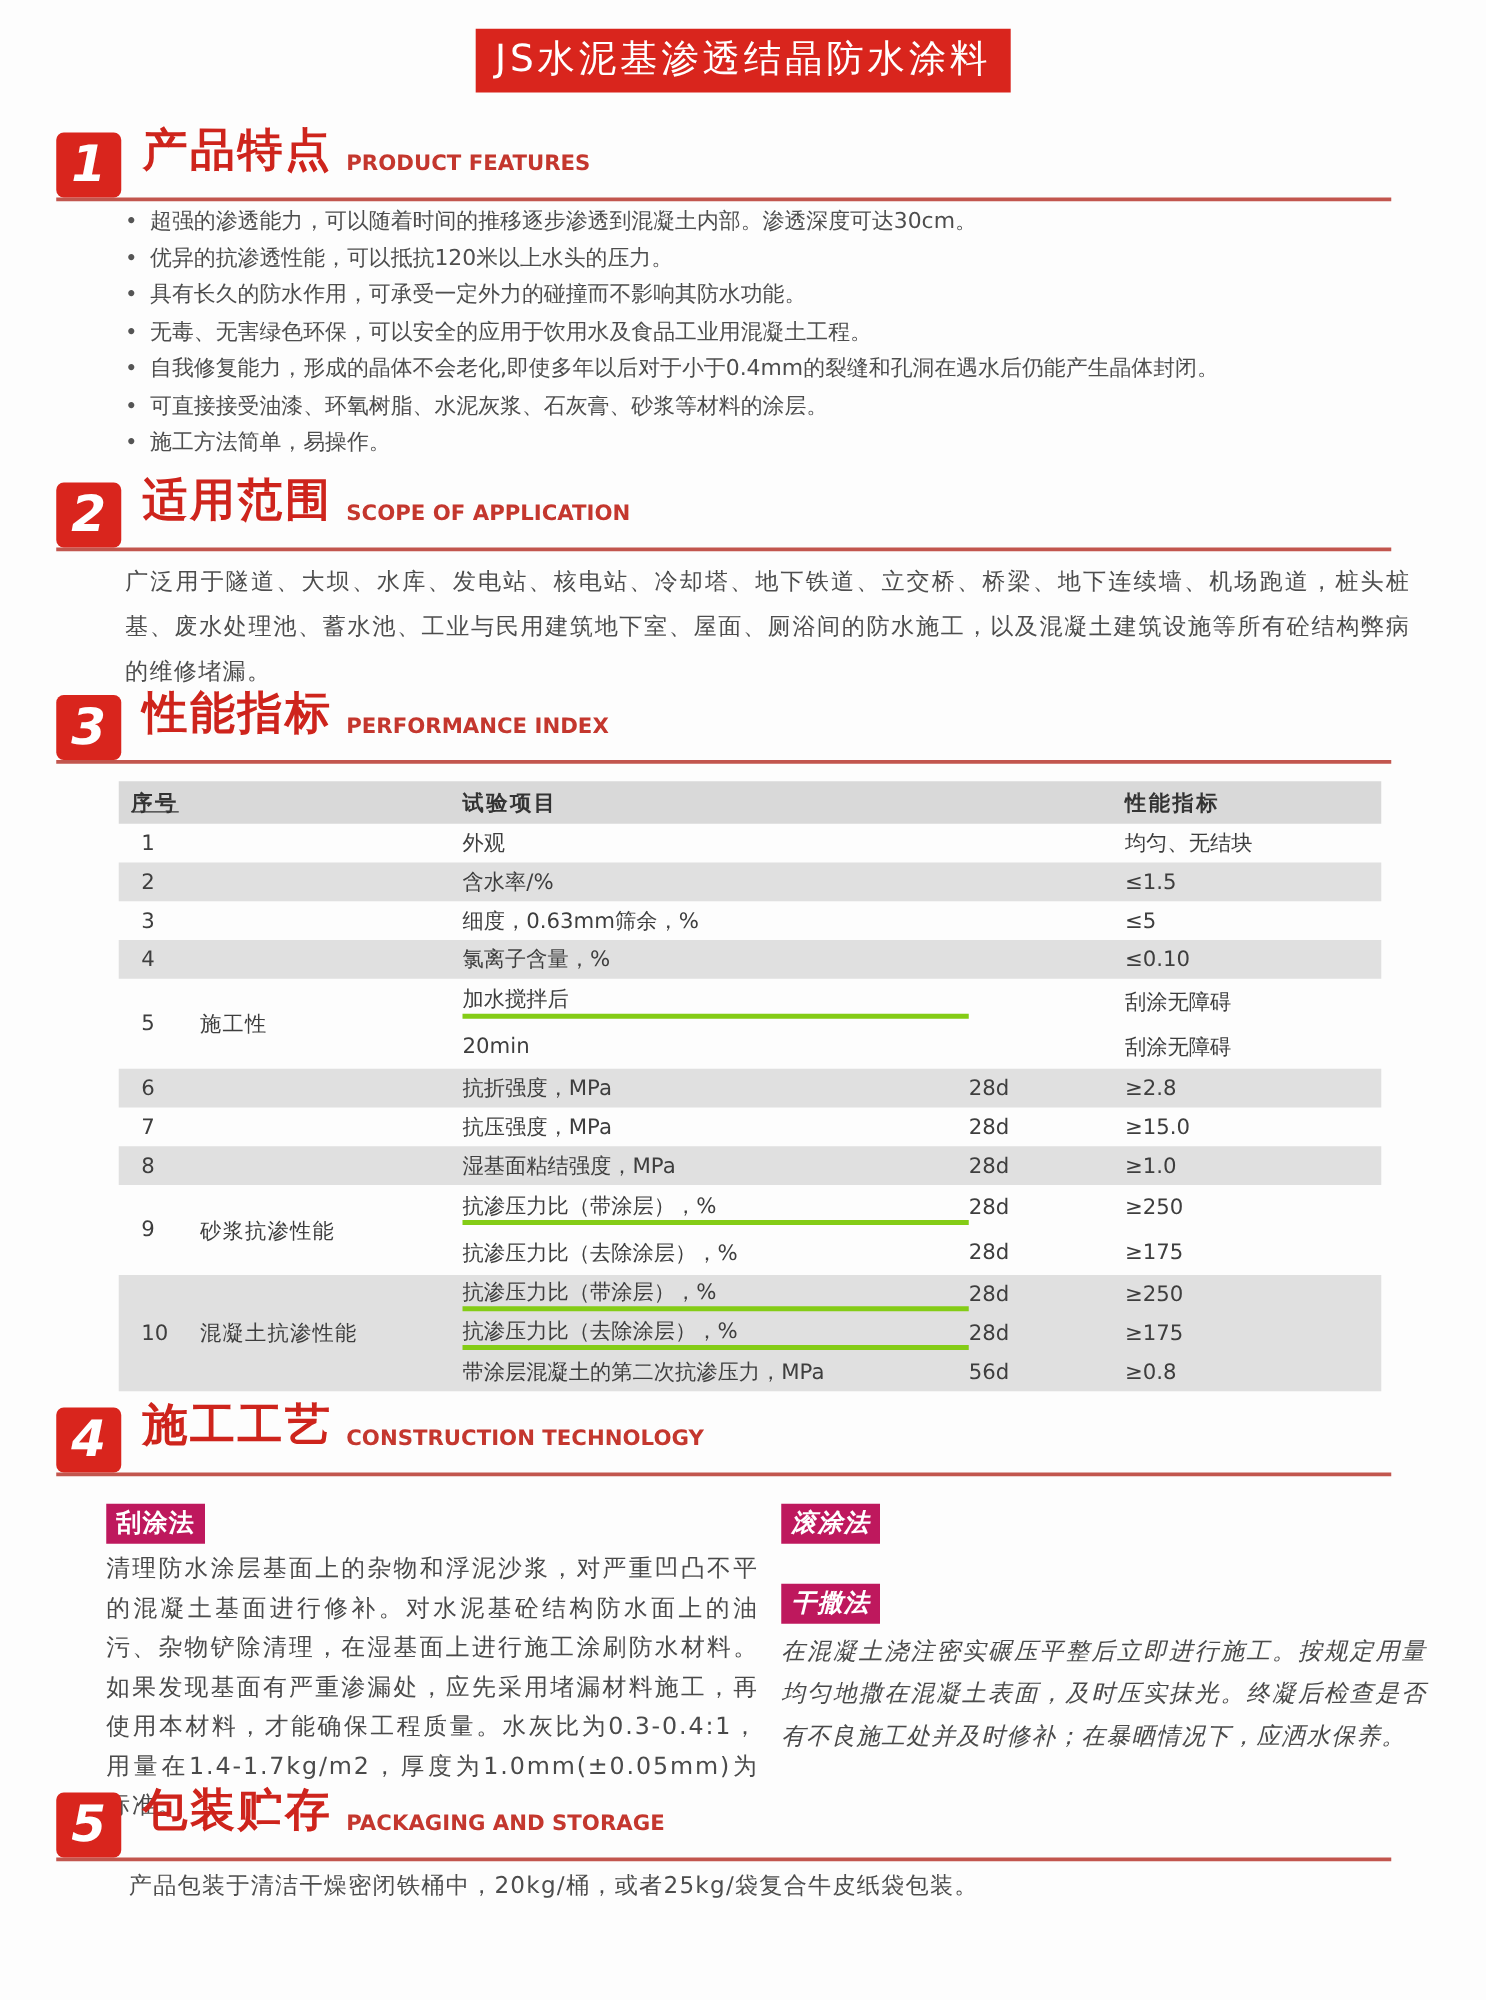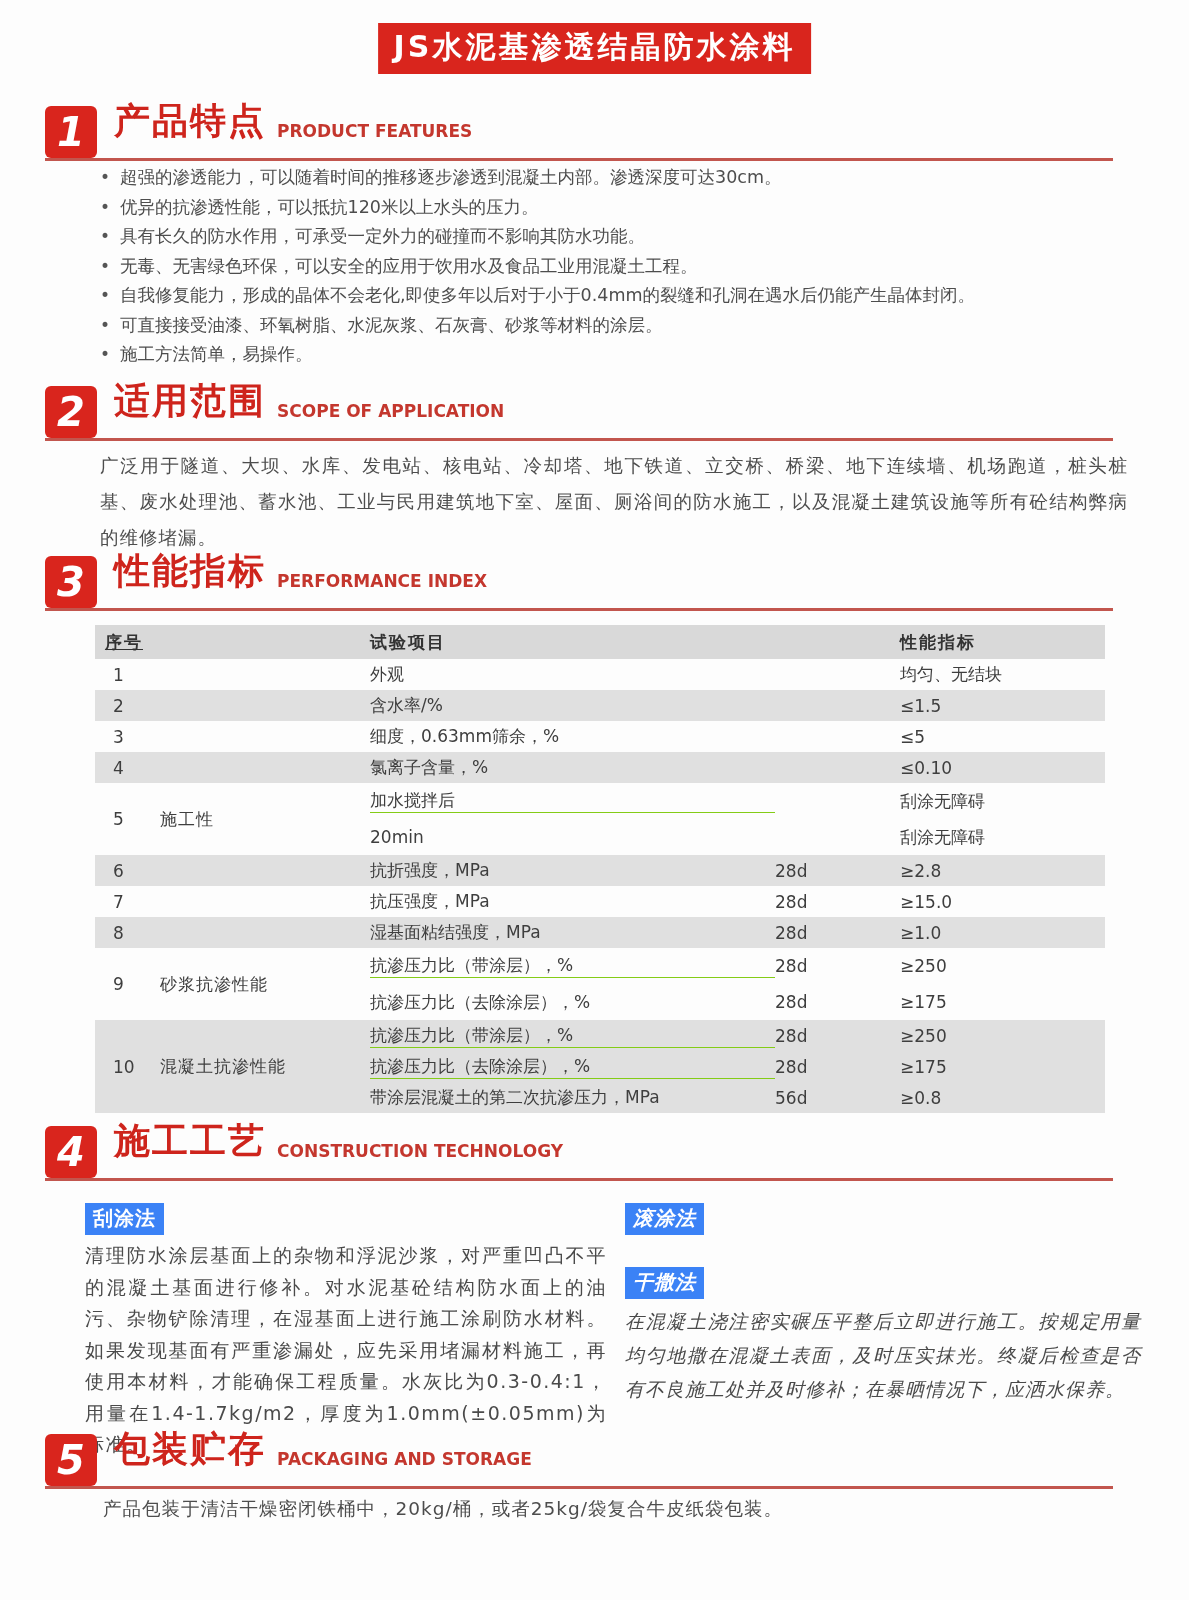--- a/index.html
+++ b/index.html
@@ -5,21 +5,21 @@
   html,body { margin:0; padding:0; background:#e9e9e9; }
   .page {
     position:relative; width:1189px; height:1600px; margin:0 auto;
     background:#fdfdfd; overflow:hidden;
     font-family:"DejaVu Sans","Liberation Sans",sans-serif;
     color:#4a4a4a;
   }
   
   .title-bar {
     position:absolute; top:23px; left:50%; transform:translateX(-50%);
-    background:#d9251d; color:#fff; font-size:30px; font-weight:bold;
+    background:#d9251d; color:#fff; font-size:30px; font-weight:normal;
     letter-spacing:3px; padding:4px 16px 6px; white-space:nowrap;
   }
   
   .sec {
     position:absolute; left:45px; width:1068px; height:52px;
     display:flex; align-items:flex-end;
     border-bottom:3px solid #c2564e; box-sizing:content-box;
   }
   .sec-num {
     width:52px; height:52px; background:#d9251d; border-radius:6px;
@@ -68,29 +68,29 @@
   .h-index{ flex:1; }
   .t-row { display:flex; align-items:stretch; }
   .t-row.shaded { background:#e0e0e0; }
   .cell-no    { width:65px; padding-left:18px; box-sizing:border-box; display:flex; align-items:center; }
   .cell-group { width:210px; display:flex; align-items:center; letter-spacing:1px; }
   .subwrap    { flex:1; display:flex; flex-direction:column; }
   .subrow     { display:flex; align-items:center; height:31px; }
   .t-row[data-rows="2"] .subrow { height:36px; }
   .t-row[data-rows="3"] .subrow { height:31px; }
   .cell-item  { width:405px; display:flex; align-items:center; box-sizing:border-box; }
-  .subrow:not(:last-child) .cell-item { border-bottom:1px solid #84cc16; }
+  .subrow:not(:last-child) .cell-item { border-bottom:4px solid #84cc16; }
   .cell-age   { width:125px; display:flex; align-items:center; }
   .cell-index { flex:1; display:flex; align-items:center; }
   
   .construction { position:absolute; top:1203px; left:85px; width:1056px; display:flex; }
   .col-left  { width:522px; flex:0 0 auto; }
   .col-right { margin-left:18px; flex:1;font-style:italic; }
   .method-badge {
-    display:inline-block; background:#3b82f6; color:#fff;
+    display:inline-block; background:#be185d; color:#fff;
     font-size:20px; font-weight:bold; padding:3px 8px 5px; line-height:1.2;
     letter-spacing:1px;
   }
   .method-text {
     margin:5px 0 0 0; font-size:19px; line-height:31.5px; color:#4a4a4a;
     text-align:justify; letter-spacing:1.5px;
   }
   .col-right .method-block + .method-block { margin-top:32px; }
   .col-right .method-text { line-height:34px; letter-spacing:1px; }
   

